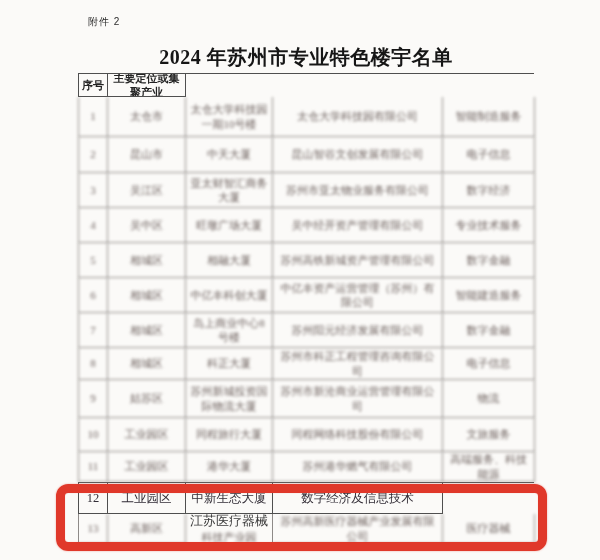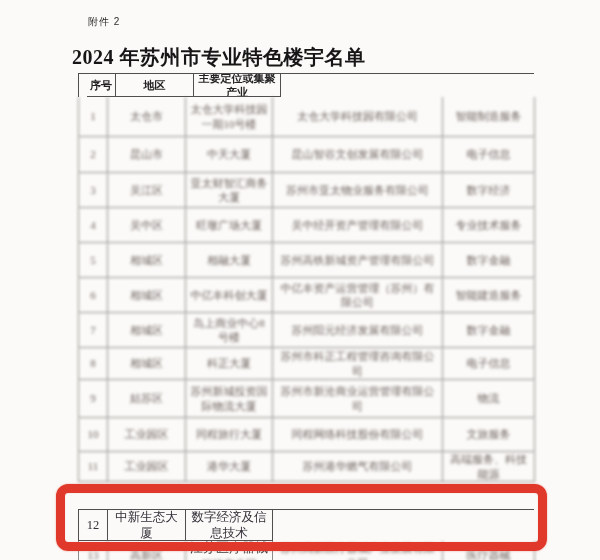--- a/index.html
+++ b/index.html
@@ -7,21 +7,21 @@
     width:600px;height:560px;position:relative;overflow:hidden;
     background:#fbfaf8;
     font-family:"Liberation Serif","DejaVu Serif",serif;
   }
   .attachment{
     position:absolute;left:88px;top:15px;
     font-family:"Liberation Sans","DejaVu Sans",sans-serif;
     font-size:10px;color:#2d2d2d;letter-spacing:1px;
   }
   .doc-title{
-    position:absolute;left:72px;top:44px;width:468px;text-align:left;
+    position:absolute;left:72px;top:44px;width:468px;text-align:center;
     font-size:20px;font-weight:bold;color:#161616;letter-spacing:.5px;
     white-space:nowrap;
   }
   .data-table{
     position:absolute;left:78px;top:73px;width:456px;
   }
   .t-row{
     display:grid;grid-template-columns:29px 78px 87px 170px 92px;
     box-sizing:border-box;border-left:1px solid var(--lc,#4f4f4f);
   }
@@ -58,23 +58,22 @@
   }
 </style>
 </head>
 <body>
 
 <div class="attachment">附件 2</div>
 
 <div class="doc-title">2024 年苏州市专业特色楼宇名单</div>
 
 <div class="data-table">
-    <div class="t-row header-row" style="height: 24px; padding-left: 8px;">
+    <div class="t-row header-row" style="height: 24px;">
       <div class="t-cell">序号</div>
-      <div class="t-cell">地区</div>
       <div class="t-cell">主要定位或集聚产业</div>
     </div>
     <div class="t-row blur-row" style="height: 40px;">
       <div class="t-cell">1</div>
       <div class="t-cell">太仓市</div>
       <div class="t-cell">太仓大学科技园一期10号楼</div>
       <div class="t-cell">太仓大学科技园有限公司</div>
       <div class="t-cell">智能制造服务</div>
     </div>
     <div class="t-row blur-row" style="height: 36px;">
@@ -140,22 +139,23 @@
       <div class="t-cell">同程网络科技股份有限公司</div>
       <div class="t-cell">文旅服务</div>
     </div>
     <div class="t-row blur-row" style="height: 30px;">
       <div class="t-cell">11</div>
       <div class="t-cell">工业园区</div>
       <div class="t-cell">港华大厦</div>
       <div class="t-cell">苏州港华燃气有限公司</div>
       <div class="t-cell">高端服务、科技能源</div>
     </div>
-    <div class="t-row hl-row" style="height: 32px; margin-top: 27px;">
+    <div class="t-row hl-row" style="height: 32px;">
       <div class="t-cell">12</div>
+      <div class="t-cell">工业园区</div>
       <div class="t-cell">中新生态大厦</div>
       <div class="t-cell">数字经济及信息技术</div>
     </div>
     <div class="t-row partial-row" style="height: 30px;">
       <div class="t-cell blur-cell">13</div>
       <div class="t-cell blur-cell">高新区</div>
       <div class="t-cell">
         <span class="building-line1">江苏医疗器械</span>
         <span class="building-line2 blur-cell">科技产业园</span>
       </div>

